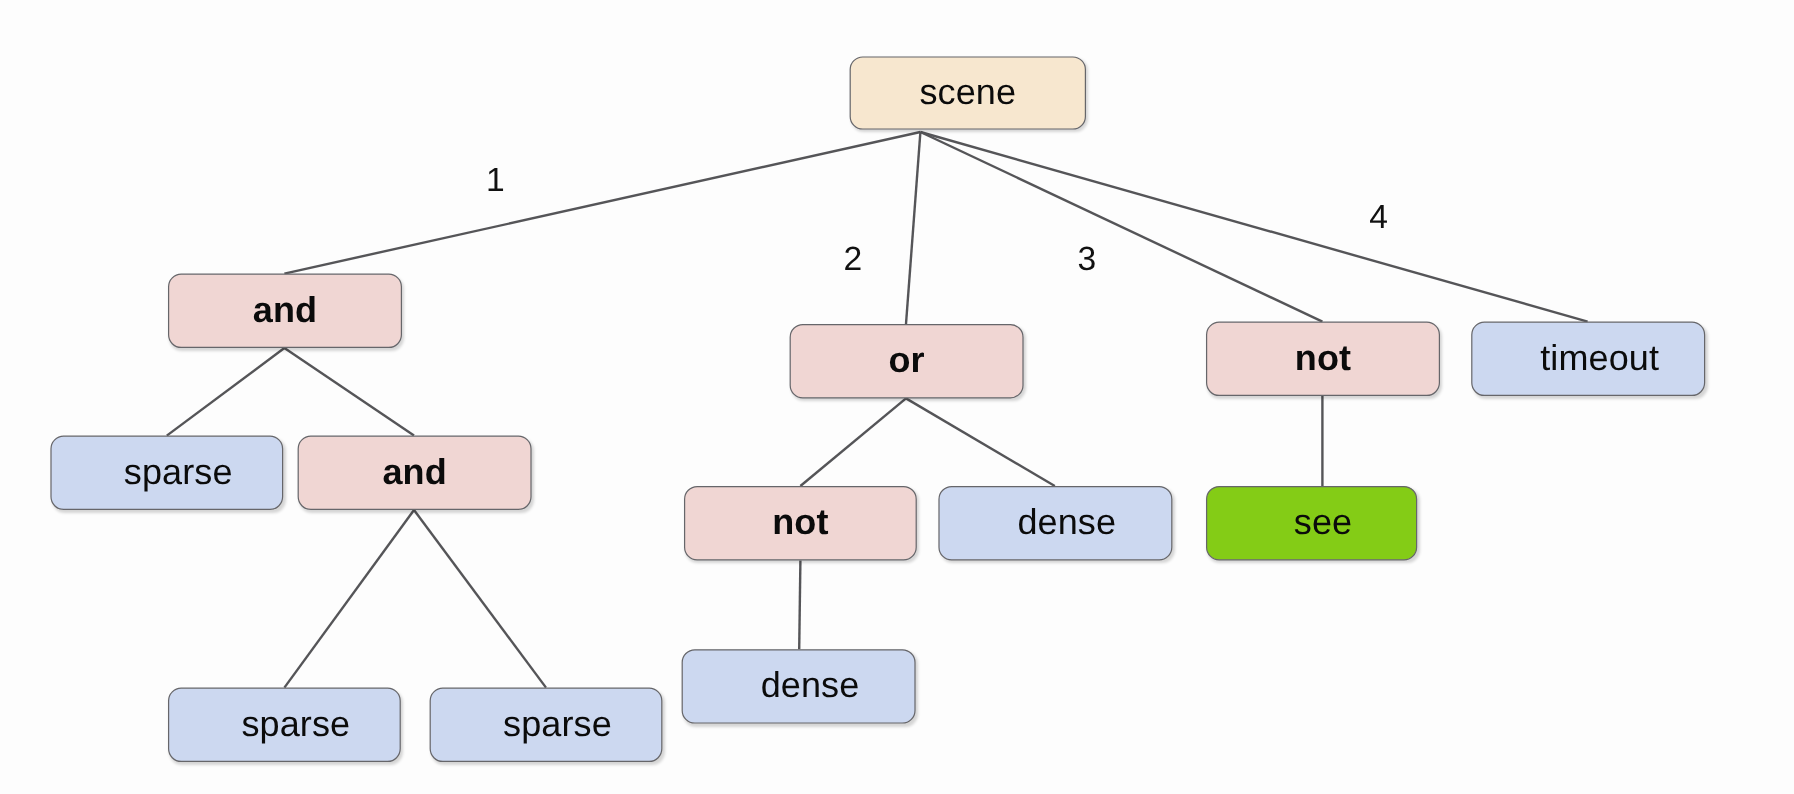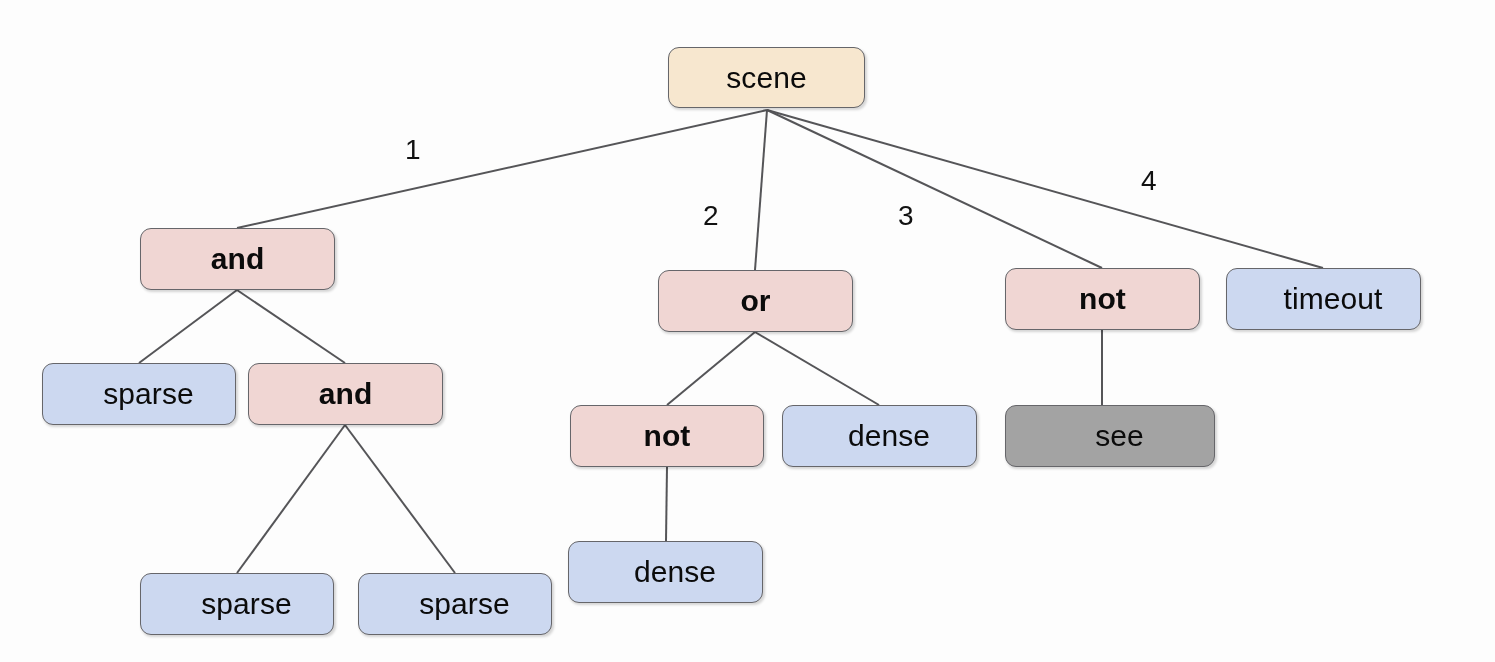--- a/index.html
+++ b/index.html
@@ -57,21 +57,21 @@
       <line x1="767" y1="110" x2="1323" y2="268" stroke="#555558" stroke-width="2"></line>
       <line x1="237" y1="290" x2="139" y2="363" stroke="#555558" stroke-width="2"></line>
       <line x1="237" y1="290" x2="345" y2="363" stroke="#555558" stroke-width="2"></line>
       <line x1="345" y1="425" x2="237" y2="573" stroke="#555558" stroke-width="2"></line>
       <line x1="345" y1="425" x2="455" y2="573" stroke="#555558" stroke-width="2"></line>
       <line x1="755" y1="332" x2="667" y2="405" stroke="#555558" stroke-width="2"></line>
       <line x1="755" y1="332" x2="879" y2="405" stroke="#555558" stroke-width="2"></line>
       <line x1="667" y1="467" x2="666" y2="541" stroke="#555558" stroke-width="2"></line>
       <line x1="1102" y1="330" x2="1102" y2="405" stroke="#555558" stroke-width="2"></line>
     </svg>
-<div class="node node-root" style="left: 668px; top: 47px; width: 197px; height: 61px; background: rgb(247, 231, 207); border-color: rgb(102, 102, 106);">
+<div class="node node-root" style="left: 708px; top: 47px; width: 197px; height: 61px; background: rgb(247, 231, 207); border-color: rgb(102, 102, 106);">
       <span>scene</span>
     </div>
     <div class="node node-op" style="left: 140px; top: 228px; width: 195px; height: 62px; background: rgb(240, 214, 211); border-color: rgb(102, 102, 106);">
       <span>and</span>
     </div>
     <div class="node node-leaf" style="left: 42px; top: 363px; width: 194px; height: 62px; background: rgb(204, 216, 240); border-color: rgb(102, 102, 106);">
       <span>sparse</span>
     </div>
     <div class="node node-op" style="left: 248px; top: 363px; width: 195px; height: 62px; background: rgb(240, 214, 211); border-color: rgb(102, 102, 106);">
       <span>and</span>
@@ -90,21 +90,21 @@
     </div>
     <div class="node node-leaf" style="left: 782px; top: 405px; width: 195px; height: 62px; background: rgb(204, 216, 240); border-color: rgb(102, 102, 106);">
       <span>dense</span>
     </div>
     <div class="node node-leaf" style="left: 568px; top: 541px; width: 195px; height: 62px; background: rgb(204, 216, 240); border-color: rgb(102, 102, 106);">
       <span>dense</span>
     </div>
     <div class="node node-op" style="left: 1005px; top: 268px; width: 195px; height: 62px; background: rgb(240, 214, 211); border-color: rgb(102, 102, 106);">
       <span>not</span>
     </div>
-    <div class="node node-leaf" style="left: 1005px; top: 405px; width: 210px; height: 62px; background: #a3a3a3; border-color: rgb(102, 102, 106);">
+    <div class="node node-leaf" style="left: 1005px; top: 405px; width: 176px; height: 62px; background: #84cc16; border-color: rgb(102, 102, 106);">
       <span>see</span>
     </div>
     <div class="node node-leaf" style="left: 1226px; top: 268px; width: 195px; height: 62px; background: rgb(204, 216, 240); border-color: rgb(102, 102, 106);">
       <span>timeout</span>
     </div>
     <div class="edge-label" style="left: 405px; top: 134px;">1</div>
     <div class="edge-label" style="left: 703px; top: 200px;">2</div>
     <div class="edge-label" style="left: 898px; top: 200px;">3</div>
     <div class="edge-label" style="left: 1141px; top: 165px;">4</div>
   </div>

